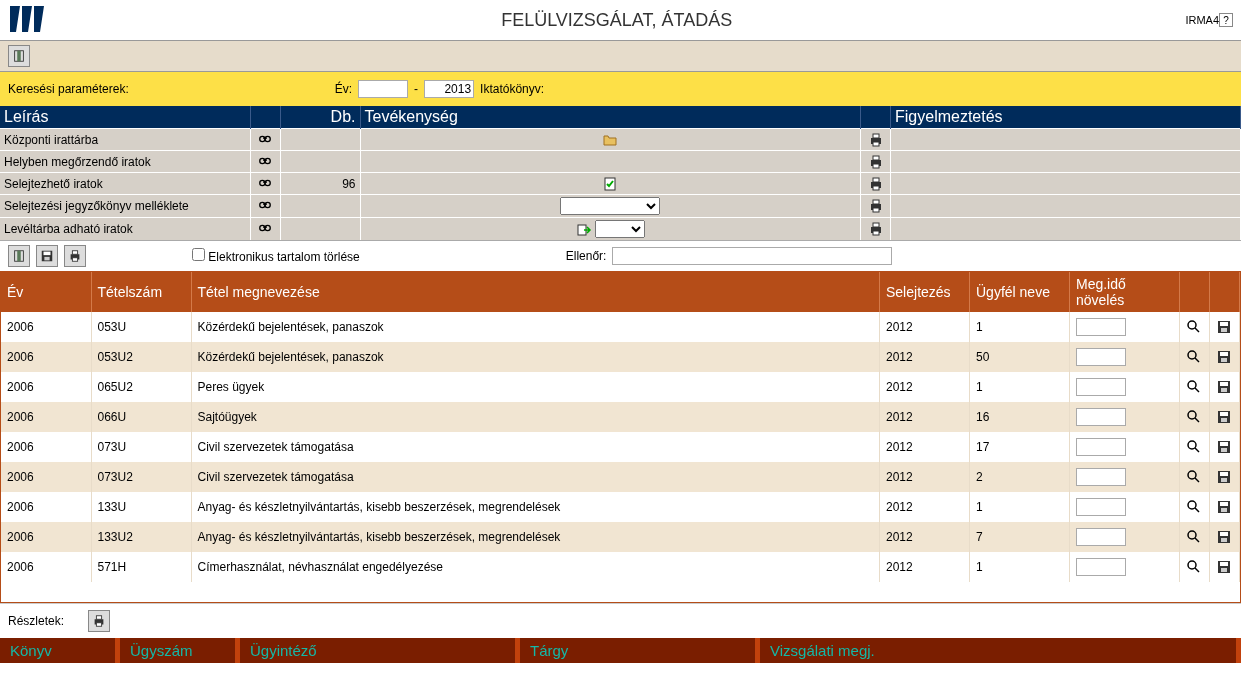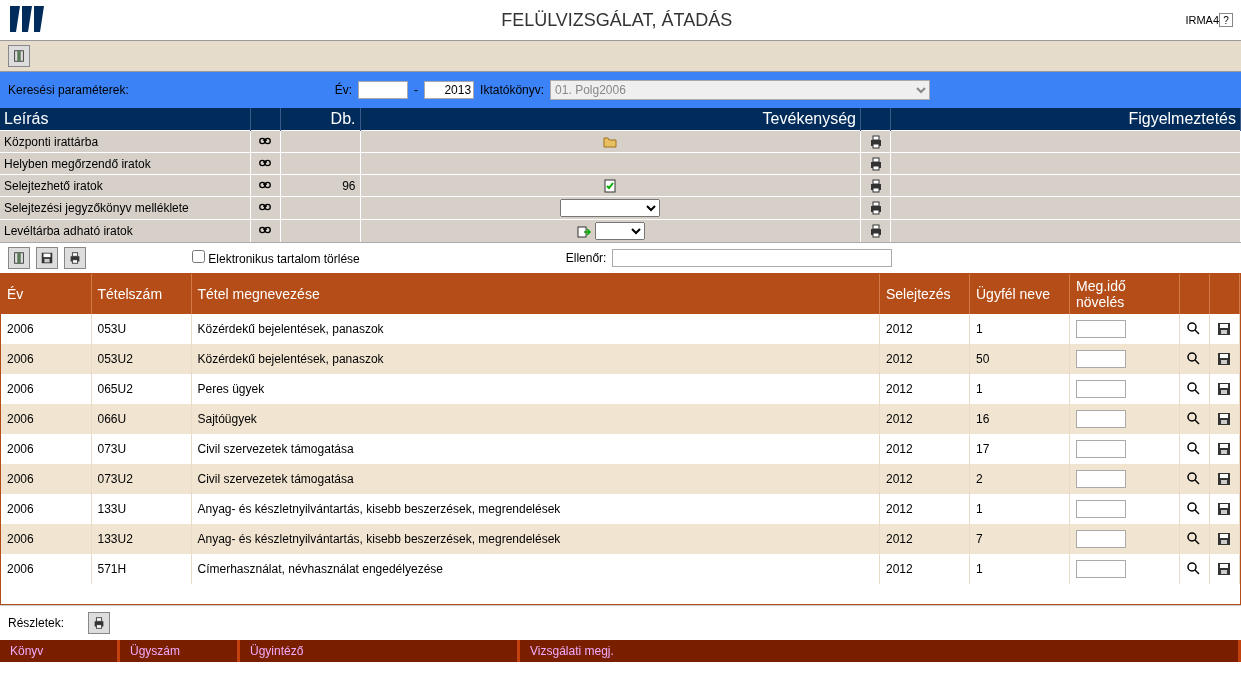--- a/index.html
+++ b/index.html
@@ -5,43 +5,43 @@
   * { box-sizing: border-box; margin: 0; padding: 0; }
   body { font-family: Arial, sans-serif; font-size: 12px; color: #000; width: 1241px; background: #fff; }
   .header { display: flex; align-items: center; padding: 4px 8px; }
   .logo { width: 40px; height: 32px; }
   .title { flex: 1; text-align: center; font-size: 18px; font-weight: normal; color: #333; }
   .topright { margin-left: auto; font-size: 11px; display: flex; align-items: center; }
   .help-box { border: 1px solid #888; width: 14px; height: 14px; display: inline-flex; align-items: center; justify-content: center; font-size: 10px; }
   .toolbar1 { background: #e6dccb; padding: 4px 8px; border-top: 1px solid #999; border-bottom: 1px solid #999; }
   .icon-btn { width: 22px; height: 22px; border: 1px solid #888; background: #ddd; display: inline-flex; align-items: center; justify-content: center; cursor: pointer; }
   .icon-btn svg { width: 14px; height: 14px; }
-  .search-row { padding: 8px; display: flex; align-items: center; gap: 6px; background: #3b82f6; }
+  .search-row { padding: 8px; display: flex; align-items: center; gap: 6px; background: #fde047; }
   .search-row input[type=text] { border: 1px solid #aaa; height: 18px; padding: 0 2px; font-size: 12px; }
   .search-row select { border: 1px solid #aaa; height: 20px; font-size: 12px; }
   .grid1 { width: 100%; border-collapse: collapse; }
   .grid1 th { background: #002B5B; color: #fff; font-weight: normal; font-size: 16px; padding: 2px 4px; text-align: left; border-right: 1px solid #3a5a8a; }
-  .grid1 th.center { text-align: right; }
+  .grid1 th.center { text-align: left; }
   .grid1 th.right { text-align: right; }
   .grid1 td { background: #d6d0c8; border-top: 1px solid #fff; border-right: 1px solid #fff; padding: 2px 4px; height: 22px; font-size: 12px; }
   .grid1 td.center { text-align: center; }
   .grid1 td.right { text-align: right; }
   .mini-icon { width: 16px; height: 16px; display: inline-block; vertical-align: middle; }
   .toolbar2 { background: #fff; padding: 4px 8px; display: flex; align-items: center; gap: 6px; border-top: 1px solid #aaa; }
   .toolbar2 label { font-size: 12px; }
   .grid2-wrap { border: 1px solid #b54d18; margin: 0; }
   .grid2 { width: 100%; border-collapse: collapse; }
   .grid2 th { background: #b54d18; color: #fff; font-weight: normal; font-size: 14px; padding: 4px 6px; text-align: left; border-right: 1px solid #d47a49; }
   .grid2 td { padding: 6px; font-size: 12px; border-right: 1px solid #e8dcc9; }
   .grid2 tr.odd td { background: #fff; }
   .grid2 tr.even td { background: #f1e5d2; }
   .grid2 input[type=text] { border: 1px solid #aaa; height: 18px; width: 50px; }
   .details-row { padding: 6px 8px; background: #fff; border-top: 1px solid #ccc; display:flex; align-items:center; gap:24px;}
   .footer-tabs { display: flex; background: #7a1e00; }
-  .footer-tab { flex: 0 0 auto; padding: 4px 10px; color: #f0abfc; font-size: 12px; border-right: 3px solid #c2410c; cursor: pointer; }
+  .footer-tab { flex: 0 0 auto; padding: 4px 10px; color: #14b8a6; font-size: 15px; border-right: 5px solid #c2410c; cursor: pointer; }
   .binoc svg { width:14px; height:14px; }
   select.small { font-size:11px; height:18px; }
 </style>
 </head>
 <body>
 
 <div class="header">
   <span class="logo">
     <svg viewBox="0 0 40 32">
         <path d="M2 2 L12 2 L8 28 L2 28 Z M14 2 L24 2 L20 28 L14 28 Z M26 2 L36 2 L32 28 L26 28 Z" fill="#002B5B"></path>
@@ -63,23 +63,20 @@
   </span>
 </div>
 
 <div class="search-row">
   <span>Keresési paraméterek:</span>
   <span style="margin-left:200px">Év:</span>
   <input type="text" style="width: 50px;" value="">
   <span>-</span>
   <input type="text" style="width: 50px; text-align: right;" value="2013">
   <span>Iktatókönyv:</span>
-  <select style="width:380px;color:#888">
-    <option>01. Polg2006</option>
-  </select>
 </div>
 
 <table class="grid1">
   <thead>
     <tr>
       <th style="width:250px">Leírás</th>
       <th style="width:30px"></th>
       <th style="width:80px" class="right">Db.</th>
       <th class="center">Tevékenység</th>
       <th style="width:30px"></th>
@@ -388,14 +385,15 @@
         <rect x="5" y="2" width="6" height="4" fill="#fff" stroke="#333"></rect>
         <rect x="5" y="10" width="6" height="4" fill="#fff" stroke="#333"></rect>
       </svg>
   </span>
 </div>
 
 <div class="footer-tabs">
   <div class="footer-tab" style="width:120px">Könyv</div>
   <div class="footer-tab" style="width:120px">Ügyszám</div>
   <div class="footer-tab" style="width:280px">Ügyintéző</div>
+  <div class="footer-tab" style="width:240px">Tárgy</div>
   <div class="footer-tab" style="flex:1">Vizsgálati megj.</div>
 </div>
 
 </body></html>

